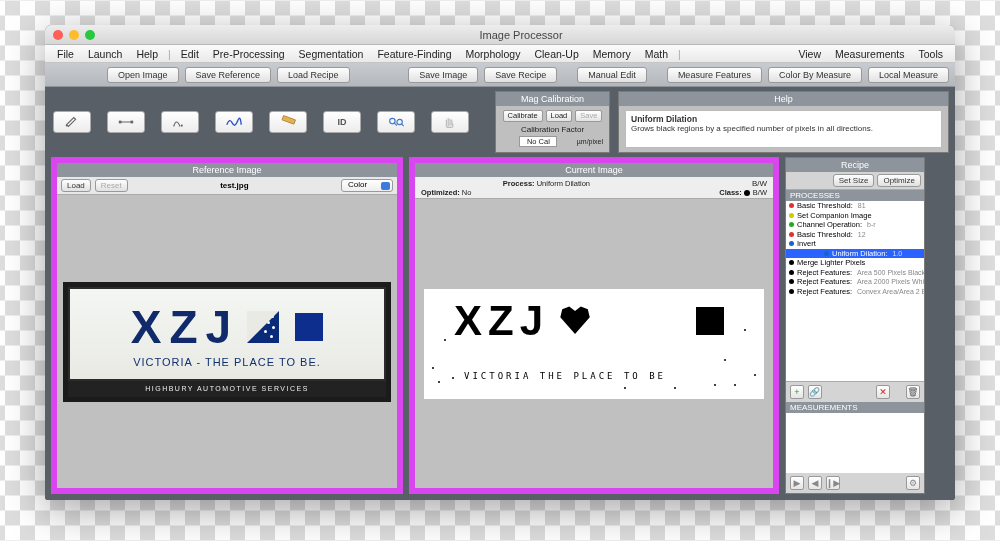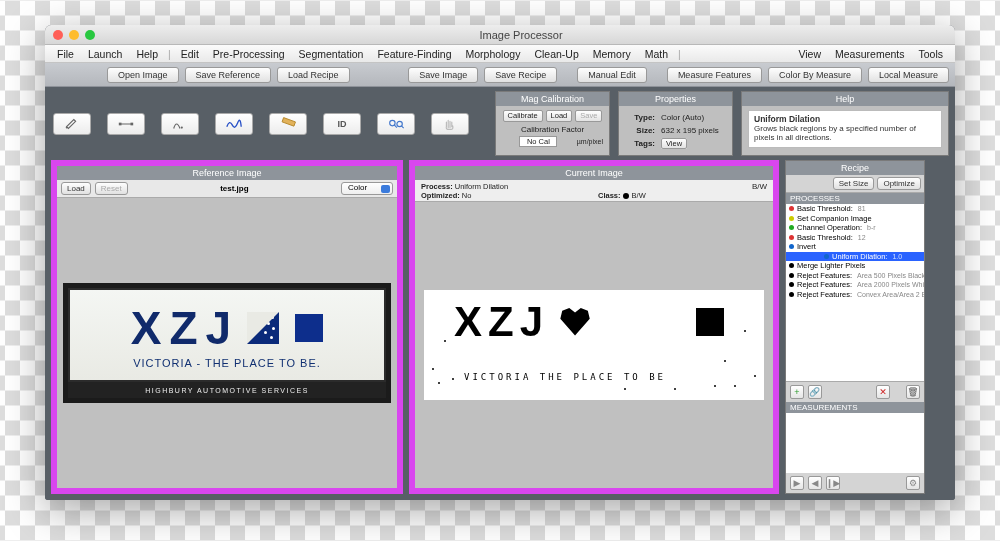--- a/index.html
+++ b/index.html
@@ -79,21 +79,21 @@
   content:""; position:absolute; right:2px; top:2px; width:9px; height:8px; background:#3b7bdc; border-radius:2px;
 }
 .img-tools .sel::before {
   content:""; position:absolute; right:4px; top:4px; width:0;height:0;
   border-left:2.5px solid transparent; border-right:2.5px solid transparent; z-index:1;
 }
 .meta-bar {
   height:22px; background:#eee; border-bottom:1px solid #aaa; padding:2px 6px;
   font-size:7.5px; color:#222; display:grid; grid-template-columns: 1fr 1fr; column-gap:8px;
 }
-.meta-bar .pair{ white-space:nowrap; }
+.meta-bar .pair{ white-space:nowrap;text-align:right; }
 .meta-bar .pair b{ font-weight:bold; }
 .meta-bar .right { justify-self:start; }
 .meta-bar .selwrap { grid-column:2; grid-row:1; justify-self:end; }
 .viewport { flex:1; background:#c0c0c0; display:flex; align-items:center; justify-content:center; padding:6px; position:relative;}
 .plate-wrap { width:330px; height:120px; background:#1b1b1b; padding:5px; display:flex; flex-direction:column; }
 .plate {
   flex:1; background:linear-gradient(#f4f6f3,#e9eae4);
   border:2px solid #2b2b2b; display:flex; flex-direction:column;
   align-items:center; justify-content:center; position:relative; overflow:hidden;
 }
@@ -252,41 +252,20 @@
             <div class="xsbtn dis">Save</div>
           </div>
           <div class="cf-label">Calibration Factor</div>
           <div style="display:flex;align-items:center;justify-content:center;gap:2px;">
             <div class="cf-val">No Cal</div>
             <span style="font-size:7px;">µm/pixel</span>
           </div>
         </div>
       </div>
 
-      <div class="panel props">
-        <div class="panel-hdr">Properties</div>
-        <div class="panel-body">
-          <table>
-            <tbody>
-                <tr>
-                  <td class="lbl">Type:</td>
-                <td>Color (Auto)</td>
-                </tr>
-            <tr>
-                  <td class="lbl">Size:</td>
-                <td>632 x 195 pixels</td>
-                </tr>
-            <tr>
-                  <td class="lbl">Tags:</td>
-                <td><span class="xsbtn">View</span></td>
-                </tr>
-          </tbody>
-            </table>
-        </div>
-      </div>
 
       <div class="panel help">
         <div class="panel-hdr">Help</div>
         <div class="panel-body">
           <div class="box">
             <b>Uniform Dilation</b><br>
             <span>Grows black regions by a specified number of pixels in all directions.</span>
           </div>
         </div>
       </div>

